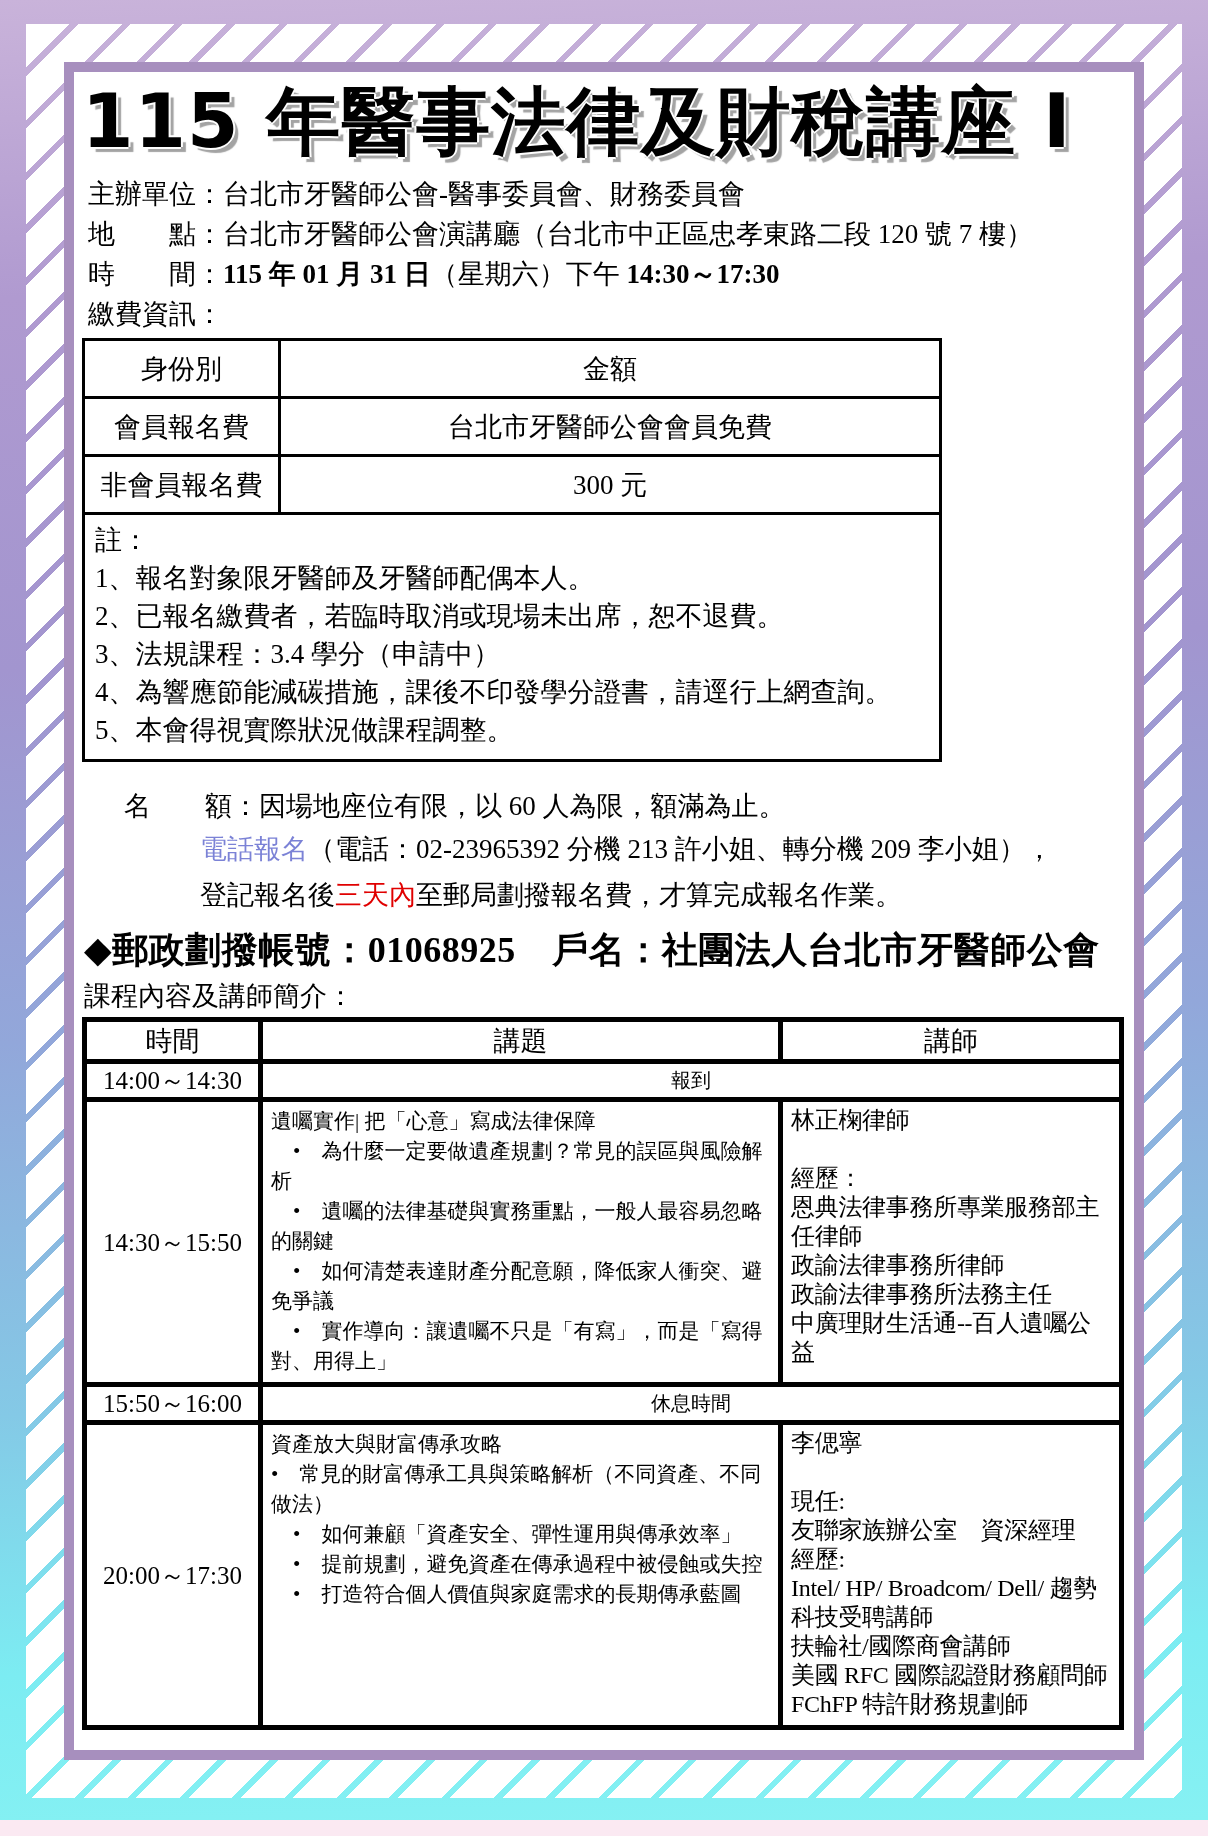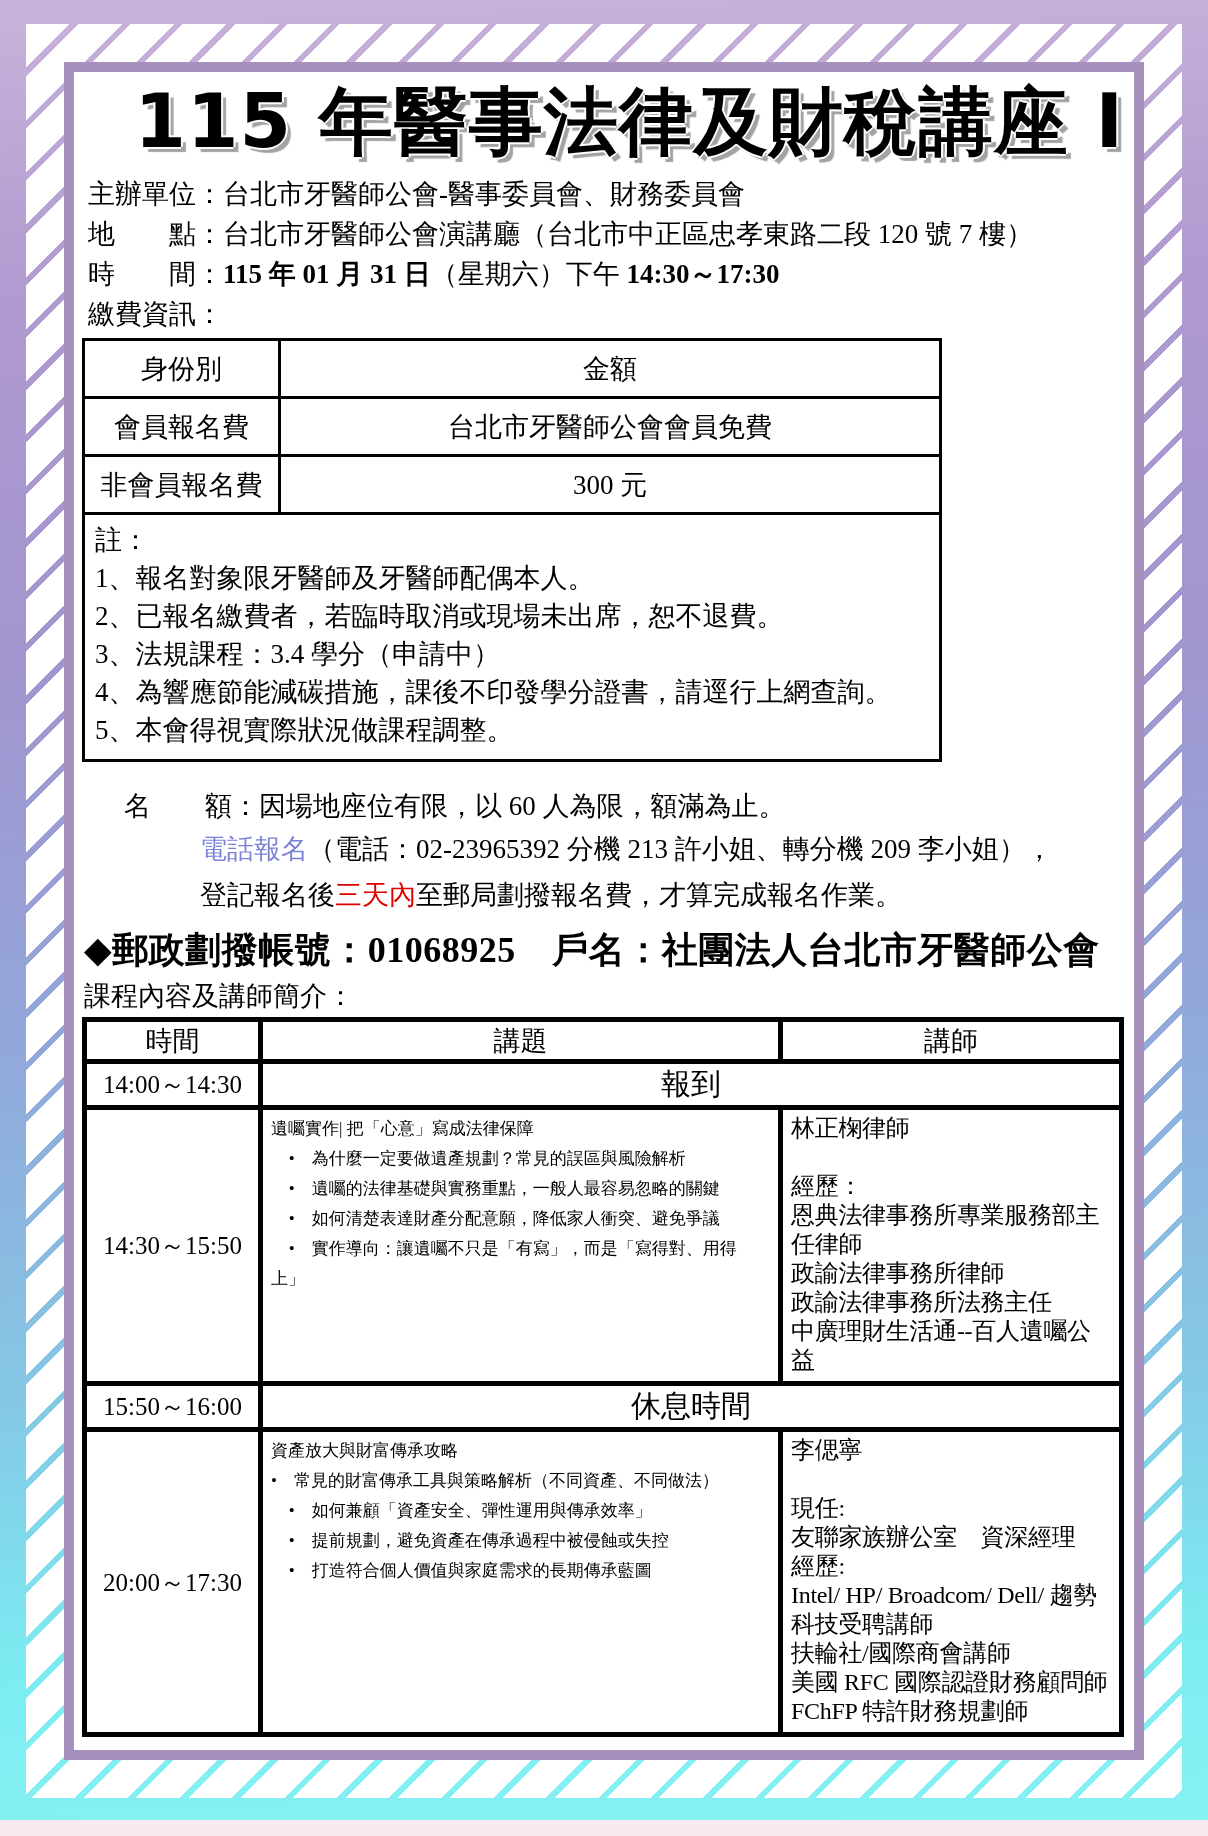--- a/index.html
+++ b/index.html
@@ -16,21 +16,21 @@
   }
   .stripes{
     height:100%;
     background:repeating-linear-gradient(135deg,#ffffff 0px,#ffffff 31px,rgba(255,255,255,0) 31px,rgba(255,255,255,0) 37px);
     padding:38px;
   }
   .frame{ height:100%; background:#a78fbe; padding:10px; }
   .content{ height:100%; background:#ffffff; padding:4px 10px 0 8px; overflow:hidden; }
 
   .title{
-    text-align:right;
+    text-align:left;
     font-family:"DejaVu Sans","Liberation Sans",sans-serif;
     font-size:74px; font-weight:bold; letter-spacing:1px; line-height:1.22;
     margin:0 0 8px 0;
     text-shadow:-2px 0 0 #fff,0 -2px 0 #fff,2px 0 0 #fff,0 2px 0 #fff,5px 5px 1px #a3a3a3;
     white-space:nowrap;
   }
 
   .info-line{ font-size:27px; line-height:40px; padding-left:6px; }
   .b{ font-weight:bold; }
 
@@ -50,22 +50,22 @@
   .link{ color:#7b82d6; }
   .hl{ color:#e00000; }
 
   .postal{ font-size:36px; font-weight:bold; margin:8px 0 4px 2px; letter-spacing:0.5px; white-space:nowrap; }
   .intro{ font-size:27px; line-height:34px; margin:2px 0 4px 2px; }
 
   .schedule{ width:100%; }
   .schedule td,.schedule th{ border:5px solid #000000; }
   .schedule th{ font-size:27px; font-weight:normal; height:42px; text-align:center; }
   .time-cell{ width:176px; text-align:center; font-size:25px; vertical-align:middle; }
-  .span-cell{ text-align:center; font-size:30px; height:36px; }
-  .topic-cell{ width:520px; padding:4px 8px 6px 8px; font-size:17px; line-height:30px; vertical-align:top; }
+  .span-cell{ text-align:center; font-size:20px; height:36px; }
+  .topic-cell{ width:520px; padding:4px 8px 6px 8px; font-size:21px; line-height:30px; vertical-align:top; }
   .lect-cell{ padding:4px 6px 6px 8px; font-size:24px; line-height:29px; vertical-align:top; letter-spacing:-0.3px; }
   .bl{ text-indent:1.05em; }
   .cl{ min-height:29px; }
 </style>
 </head>
 <body>
 
 <div class="outer">
  <div class="stripes">
   <div class="frame">

